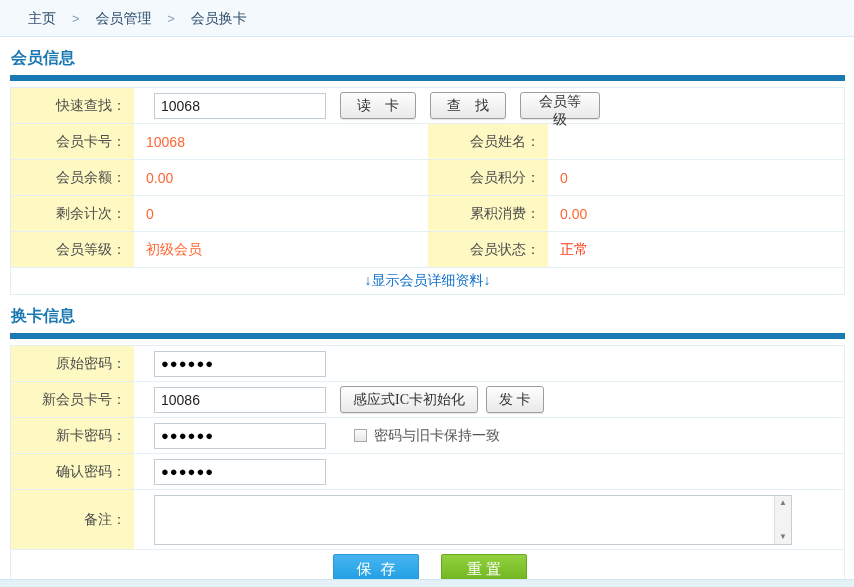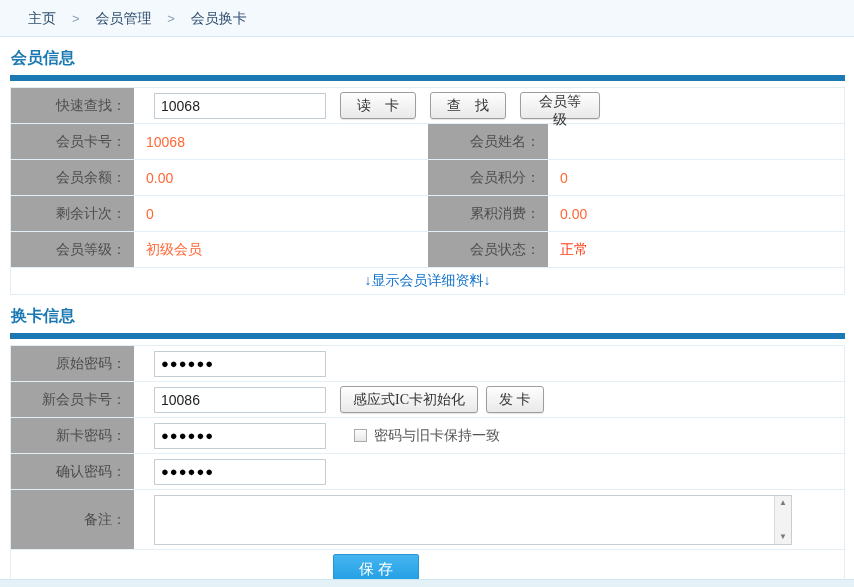--- a/index.html
+++ b/index.html
@@ -39,21 +39,21 @@
   .row {
     display: flex;
     align-items: center;
     min-height: 36px;
     border-bottom: 1px solid #e4eef5;
   }
   .row:last-child { border-bottom: none; }
   .cell-label {
     width: 123px;
     align-self: stretch;
-    background: #a3a3a3;
+    background: #fef9c3;
     display: flex;
     align-items: center;
     justify-content: flex-end;
     padding-right: 8px;
     color: #4d4d4d;
     flex-shrink: 0;
   }
   .cell-label.w2 { width: 120px; }
   .cell-value {
     padding-left: 12px;
@@ -131,21 +131,21 @@
   }
   .sb-arrow { font-size: 8px; color: #7a7a7a; line-height: 8px; cursor: pointer; }
 
   .action-row { padding-left: 322px; min-height: 39px; }
   .btn-save {
     width: 86px; height: 31px;
     background: linear-gradient(#46b5f0, #1d9ce2);
     border: 1px solid #2a97d4;
     border-radius: 2px;
     color: #fff; font-size: 15px;
-    font-family: Liberation Sans, sans-serif;
+    font-family: Liberation Mono, monospace;
     cursor: pointer;
   }
   .btn-reset {
     width: 86px; height: 31px;
     margin-left: 22px;
     background: linear-gradient(#92d13f, #6db11c);
     border: 1px solid #69a81d;
     border-radius: 2px;
     color: #fff; font-size: 15px;
     font-family: "Liberation Sans", sans-serif;
@@ -263,18 +263,19 @@
           <div class="fake-scrollbar">
             <span class="sb-arrow">▲</span>
             <span class="sb-arrow">▼</span>
           </div>
         </div>
       </div>
     </div>
 
     <div class="row action-row">
       <button class="btn-save">保 存</button>
+      <button class="btn-reset">重 置</button>
     </div>
   </div>
 
 </div>
 
 <div class="footer-bar"></div>
 
 </body></html>

